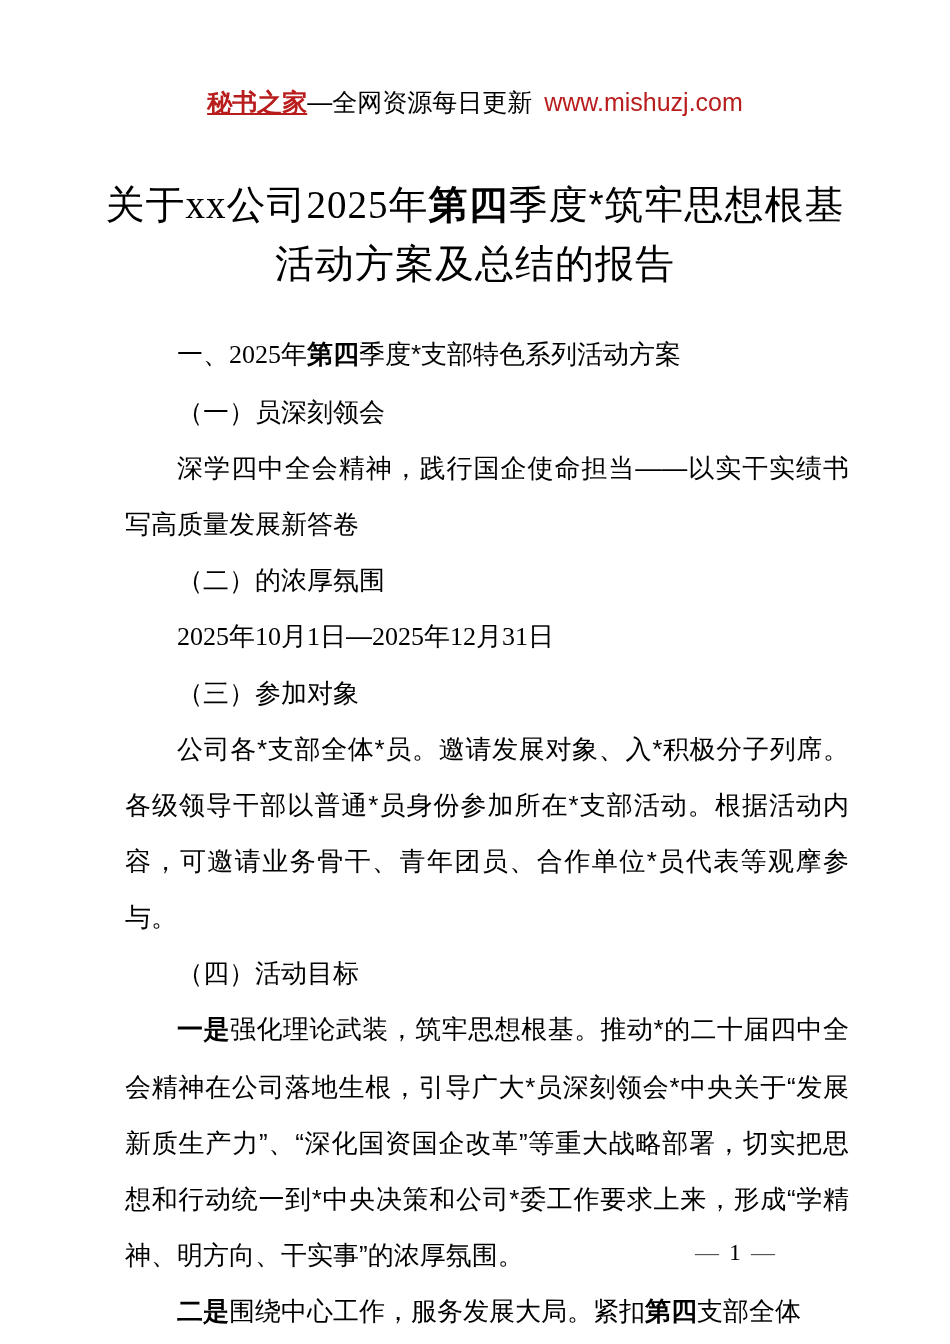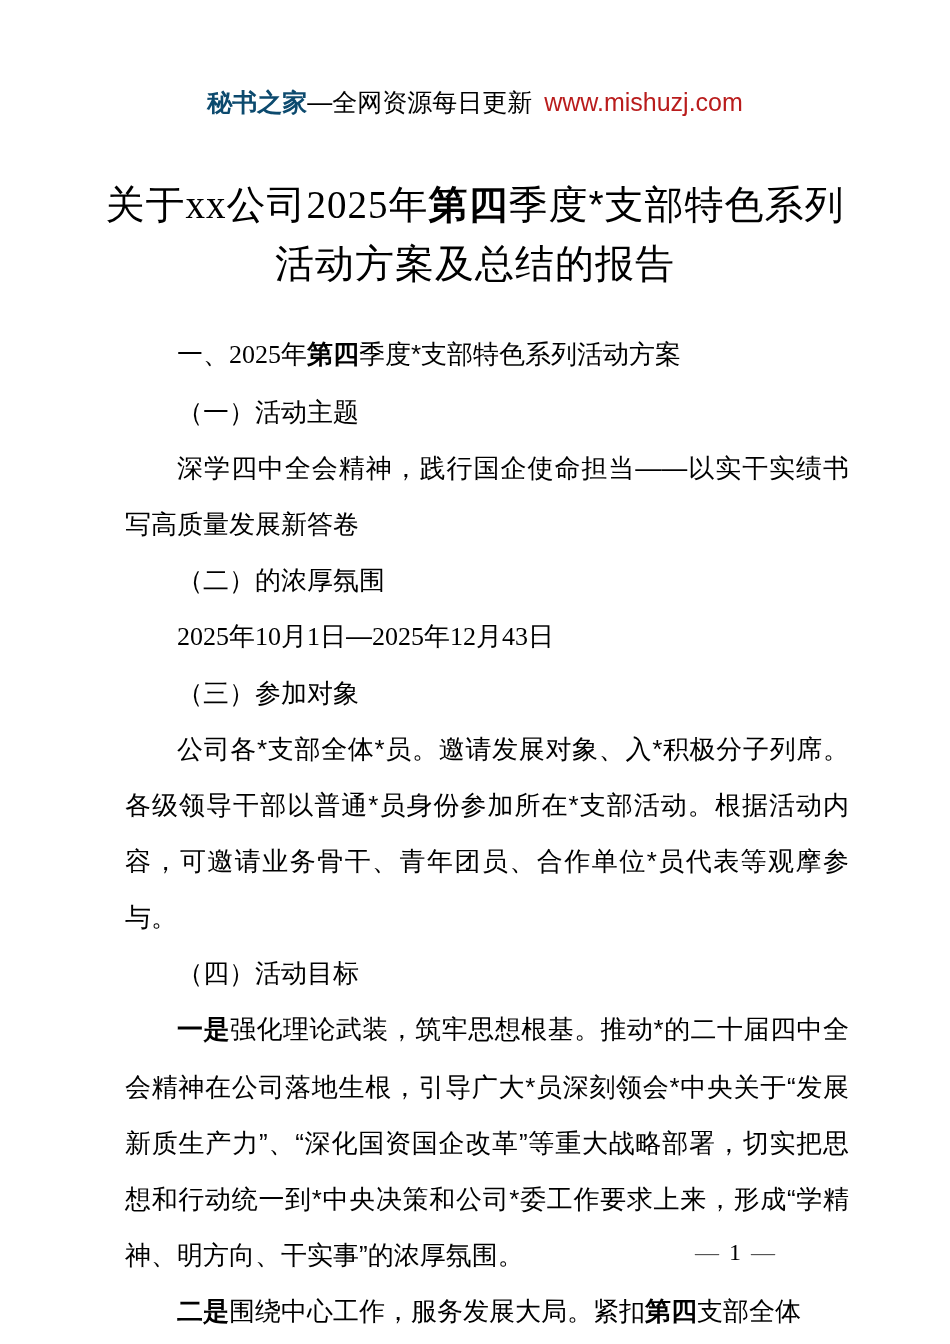--- a/index.html
+++ b/index.html
@@ -45,34 +45,34 @@
     font-family:"Liberation Serif","DejaVu Serif",serif;
   }
   .footer .dash{color:#555;padding:0 10px;}
 </style>
 </head>
 <body>
 
 <div class="page">
 
   <div class="header">
-    <span class="brand" style="color: #0c4a6e;">秘书之家</span><span>—</span><span>全网资源每日更新</span><span class="url" style="color: #b91c1c;">www.mishuzj.com</span>
+    <span class="brand" style="color: #b91c1c; text-decoration: underline;">秘书之家</span><span>—</span><span>全网资源每日更新</span><span class="url" style="color: #b91c1c;">www.mishuzj.com</span>
   </div>
 
   <div class="title">
-    <div><span>关于</span><span class="num">xx</span><span>公司</span><span class="num">2025</span><span>年</span><span class="b">第四</span><span>季度*支部特色系列</span></div>
+    <div><span>关于</span><span class="num">xx</span><span>公司</span><span class="num">2025</span><span>年</span><span class="b">第四</span><span>季度*筑牢思想根基</span></div>
     <div>活动方案及总结的报告</div>
   </div>
 
   <div class="doc-body">
       <p class="para"><span>一、</span><span class="num">2025</span><span>年</span><span class="b">第四</span><span>季度*支部特色系列活动方案</span></p>
-      <p class="para"><span>（一）活动主题</span></p>
+      <p class="para"><span>（一）员深刻领会</span></p>
       <p class="para"><span>深学四中全会精神，践行国企使命担当——以实干实绩书写高质量发展新答卷</span></p>
       <p class="para"><span>（二）的浓厚氛围</span></p>
-      <p class="para"><span class="num">2025</span><span>年</span><span class="num">10</span><span>月</span><span class="num">1</span><span>日—</span><span class="num">2025</span><span>年</span><span class="num">12</span><span>月</span><span class="num">43</span><span>日</span></p>
+      <p class="para"><span class="num">2025</span><span>年</span><span class="num">10</span><span>月</span><span class="num">1</span><span>日—</span><span class="num">2025</span><span>年</span><span class="num">12</span><span>月</span><span class="num">31</span><span>日</span></p>
       <p class="para"><span>（三）参加对象</span></p>
       <p class="para"><span>公司各*支部全体*员。邀请发展对象、入*积极分子列席。各级领导干部以普通*员身份参加所在*支部活动。根据活动内容，可邀请业务骨干、青年团员、合作单位*员代表等观摩参与。</span></p>
       <p class="para"><span>（四）活动目标</span></p>
       <p class="para"><span class="b">一是</span><span>强化理论武装，筑牢思想根基。推动*的二十届四中全会精神在公司落地生根，引导广大*员深刻领会*中央关于“发展新质生产力”、“深化国资国企改革”等重大战略部署，切实把思想和行动统一到*中央决策和公司*委工作要求上来，形成“学精神、明方向、干实事”的浓厚氛围。</span></p>
       <p class="para"><span class="b">二是</span><span>围绕中心工作，服务发展大局。紧扣</span><span class="b">第四</span><span>支部全体</span></p>
     </div>
 
   <div class="footer">
     <span class="dash">—</span><span>1</span><span class="dash">—</span>
   </div>

